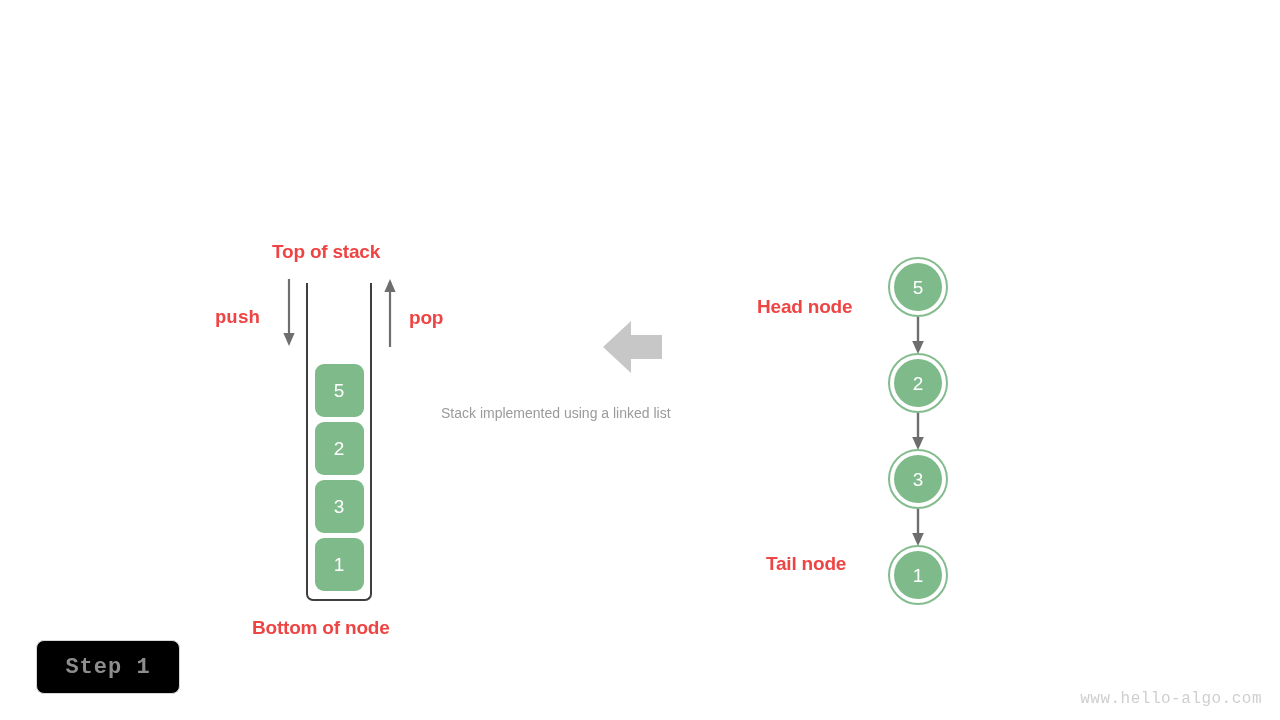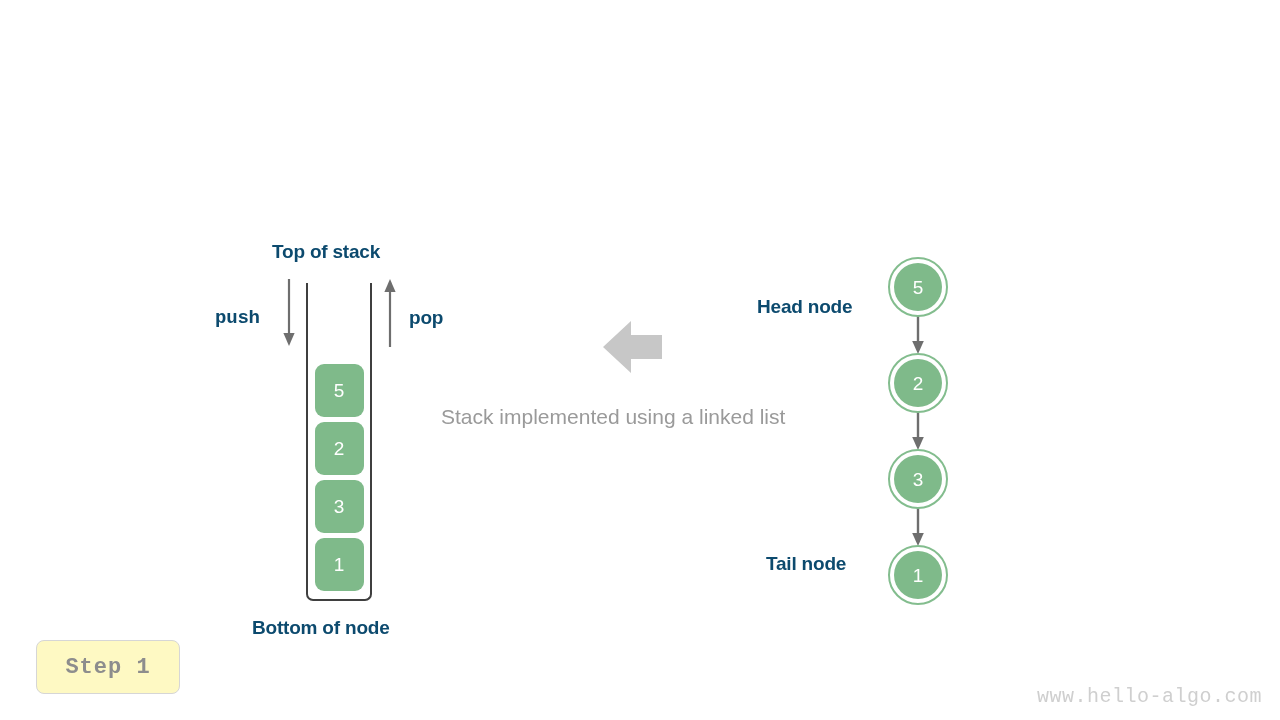--- a/index.html
+++ b/index.html
@@ -16,27 +16,27 @@
   }
 
   
   .abs { position: absolute; }
 
   
   .bold-label {
     font-family: "Liberation Sans", sans-serif;
     font-weight: bold;
     font-size: 19px;
-    color: #0c4a6e;
+    color: #ef4444;
     white-space: nowrap;
     letter-spacing: -0.2px;
   }
   .caption {
     font-family: "Liberation Sans", sans-serif;
-    font-size: 21px;
+    font-size: 14px;
     color: #9a9a9a;
     white-space: nowrap;
   }
 
   
   #stack-container {
     left: 306px;
     top: 283px;
     width: 66px;
     height: 318px;
@@ -117,40 +117,40 @@
   }
 
   
   #step-badge {
     left: 36px;
     top: 640px;
     width: 144px;
     height: 54px;
     border: 1px solid #d6d6d6;
     border-radius: 8px;
-    background: #fef9c3;
+    background: #000000;
     display: flex;
     align-items: center;
     justify-content: center;
     box-sizing: border-box;
   }
   #step-badge .step-text {
     font-family: "Liberation Mono", monospace;
     font-weight: bold;
     font-size: 22px;
     color: #8d8d8d;
     letter-spacing: 1px;
   }
 
   
   #watermark {
     right: 18px;
     bottom: 12px;
     font-family: "Liberation Mono", monospace;
-    font-size: 20px;
+    font-size: 16px;
     color: #cfcfcf;
     letter-spacing: 0.5px;
   }
 </style>
 </head>
 <body>
 
 <div class="abs bold-label" style="left:272px; top:241px;">Top of stack</div>
 
 <div class="abs" id="stack-container"></div>

